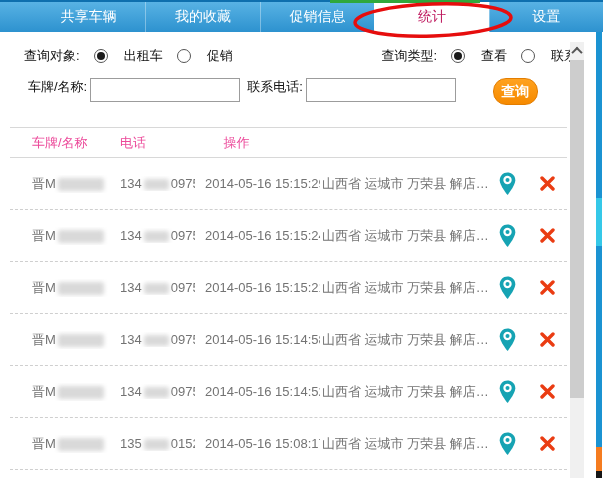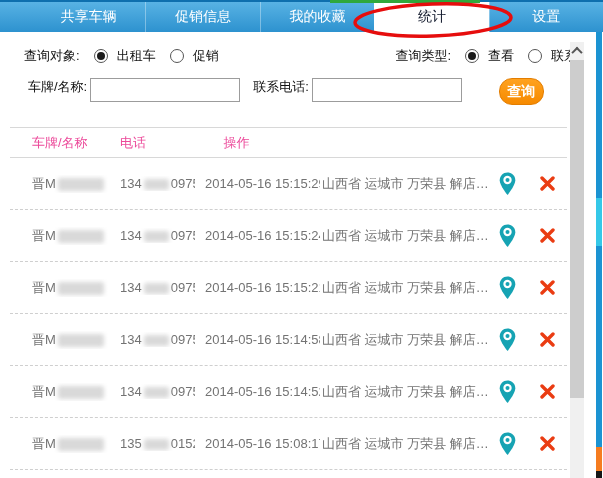--- a/index.html
+++ b/index.html
@@ -11,46 +11,46 @@
   .tabbar{
     position:absolute;top:0;left:0;width:603px;height:32px;
     background:linear-gradient(#58b2e4,#2d92cf);
     border-top:2px solid #0e6fae;box-sizing:border-box;display:flex;
   }
   .tab{
     flex:1;display:flex;align-items:center;justify-content:center;
     color:#fff;font-size:14px;cursor:pointer;border-left:1px solid rgba(255,255,255,.35);
   }
   .tab:first-child{border-left:none;margin-left:32px;}
-  .tab.active{background:#fff;color:#0f172a;}
+  .tab.active{background:#fff;color:#be185d;}
   .green-strip{position:absolute;top:0;left:330px;width:150px;height:3px;background:#2fa83c;}
   .circle-svg{position:absolute;top:0;left:0;pointer-events:none;}
   
   .form-row1{
     position:absolute;top:47px;left:24px;width:553px;
     display:flex;justify-content:space-between;align-items:center;font-size:13px;color:#111;
   }
   .opt-group{display:flex;align-items:center;gap:4px;}
-  .opt{display:flex;align-items:center;gap:9px;margin-left:10px;cursor:pointer;}
+  .opt{display:flex;align-items:center;gap:16px;margin-left:10px;cursor:pointer;}
   .opt:first-of-type{margin-left:4px;}
   .radio{
     width:12px;height:12px;border:1px solid #555;border-radius:50%;
     display:inline-block;position:relative;background:#fff;box-sizing:content-box;
   }
   .radio.checked::after{
     content:"";position:absolute;left:2px;top:2px;width:8px;height:8px;border-radius:50%;background:#1a1a1a;
   }
   .form-row2{
     position:absolute;top:78px;left:28px;display:flex;align-items:flex-start;font-size:13px;color:#111;
   }
   .txt-input{
     width:150px;height:24px;border:1px solid #9c9c9c;margin-left:3px;
     font-size:13px;padding:0 4px;box-sizing:border-box;outline:none;
   }
-  .lbl2{margin-left:13px;}
+  .lbl2{margin-left:7px;}
   .search-btn{
     margin-left:37px;width:45px;height:27px;
     background:linear-gradient(#ffa21f,#f68a00);border:1px solid #e37d00;border-radius:13px;
     color:#fff;font-size:14px;font-weight:bold;cursor:pointer;
     font-family:"Liberation Sans","DejaVu Sans",sans-serif;padding:0;
   }
   
   .table{position:absolute;top:127px;left:10px;width:557px;font-size:13px;}
   .thead{
     display:flex;align-items:center;height:31px;color:#ec4899;
@@ -84,22 +84,22 @@
   .edge.orange{top:447px;height:24px;background:#f57c20;}
   .edge.black{top:471px;height:7px;background:#161616;}
 </style>
 </head>
 <body>
 
 <div class="window">
 
   <div class="tabbar">
     <div class="tab">共享车辆</div>
+    <div class="tab">我的收藏</div>
     <div class="tab">促销信息</div>
-    <div class="tab">我的收藏</div>
     <div class="tab active">统计</div>
     <div class="tab">设置</div>
   </div>
   <div class="green-strip"></div>
   <svg class="circle-svg" width="603" height="52">
     <ellipse cx="433" cy="20" rx="78" ry="16" fill="none" stroke="#e60d0d" stroke-width="3.5" transform="rotate(-2 433 20)"></ellipse>
   </svg>
 
   <div class="form-row1">
     <div class="opt-group">

